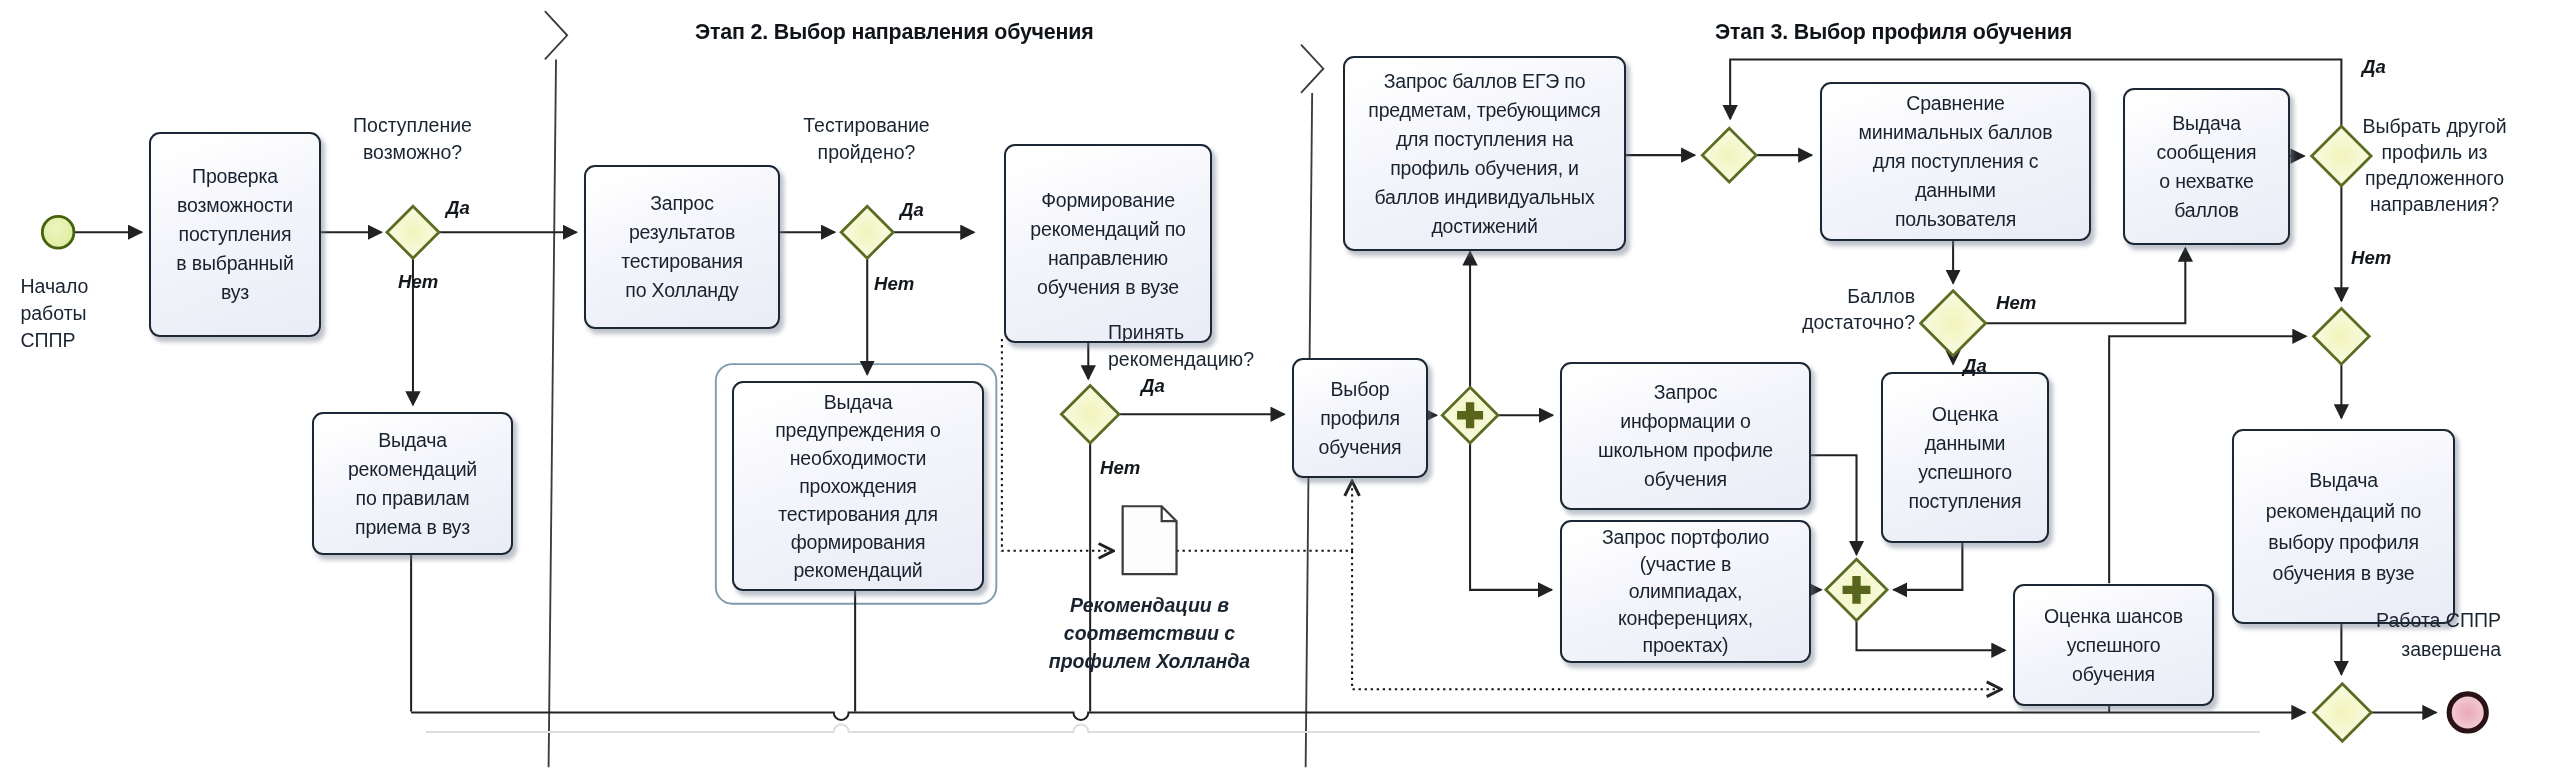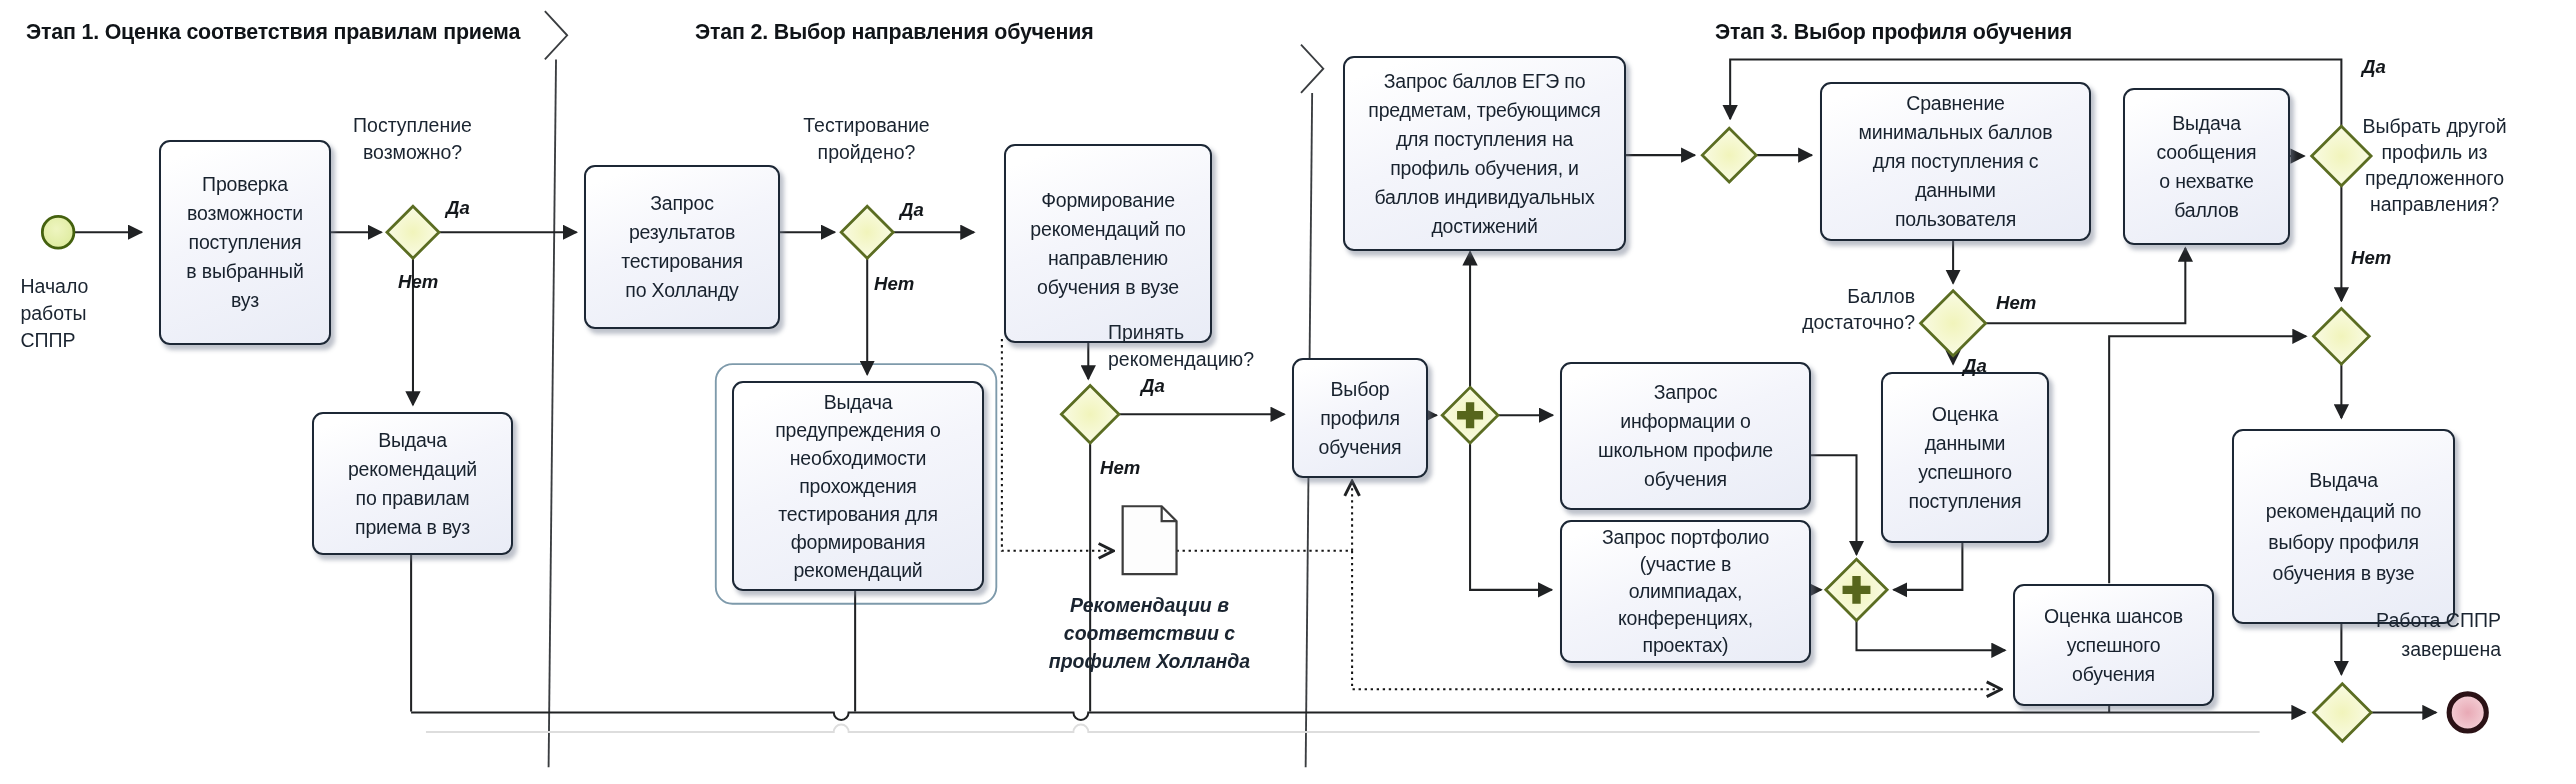--- a/index.html
+++ b/index.html
@@ -124,31 +124,30 @@
       <path d="M1582,433 V461 M1568,447 H1596"></path>
       <path d="M1998,620 V650 M1983,635 H2013"></path>
     </g>
 
     <g>
       <path d="M1208,545 H1250 L1266,561 V618 H1208 Z" fill="#fdfdfd" stroke="#3c3c3c" stroke-width="2.4"></path>
       <path d="M1250,545 V561 H1266" fill="none" stroke="#3c3c3c" stroke-width="2.4"></path>
     </g>
   </svg>
 
-  <div class="title" style="left:26px;top:20.4px;">Этап 1. Оценка соответствия правилам приема</div>
   <div class="title" style="left:695px;top:20.4px;width:297px;text-align:right;">Этап 2. Выбор направления обучения</div>
   <div class="title" style="left:1715px;top:20.4px;width:269px;text-align:center;">Этап 3. Выбор профиля обучения</div>
 
   <div class="lbl" style="left:20.4px;top:273px;width:121px;">Начало
 работы
 СППР</div>
   <div class="lbl right" style="left:2334px;top:606px;width:167px;line-height:29px;">Работа СППР
 завершена</div>
 
-  <div class="task" style="left:159px;top:132px;width:168px;height:201px;margin-top:8px;">Проверка
+  <div class="task" style="left:149px;top:132px;width:168px;height:201px;">Проверка
 возможности
 поступления
 в выбранный
 вуз</div>
   <div class="task" style="left:312px;top:412px;width:197px;height:139px;">Выдача
 рекомендаций
 по правилам
 приема в вуз</div>
   <div class="task" style="left:584px;top:165px;width:192px;height:160px;">Запрос
 результатов

